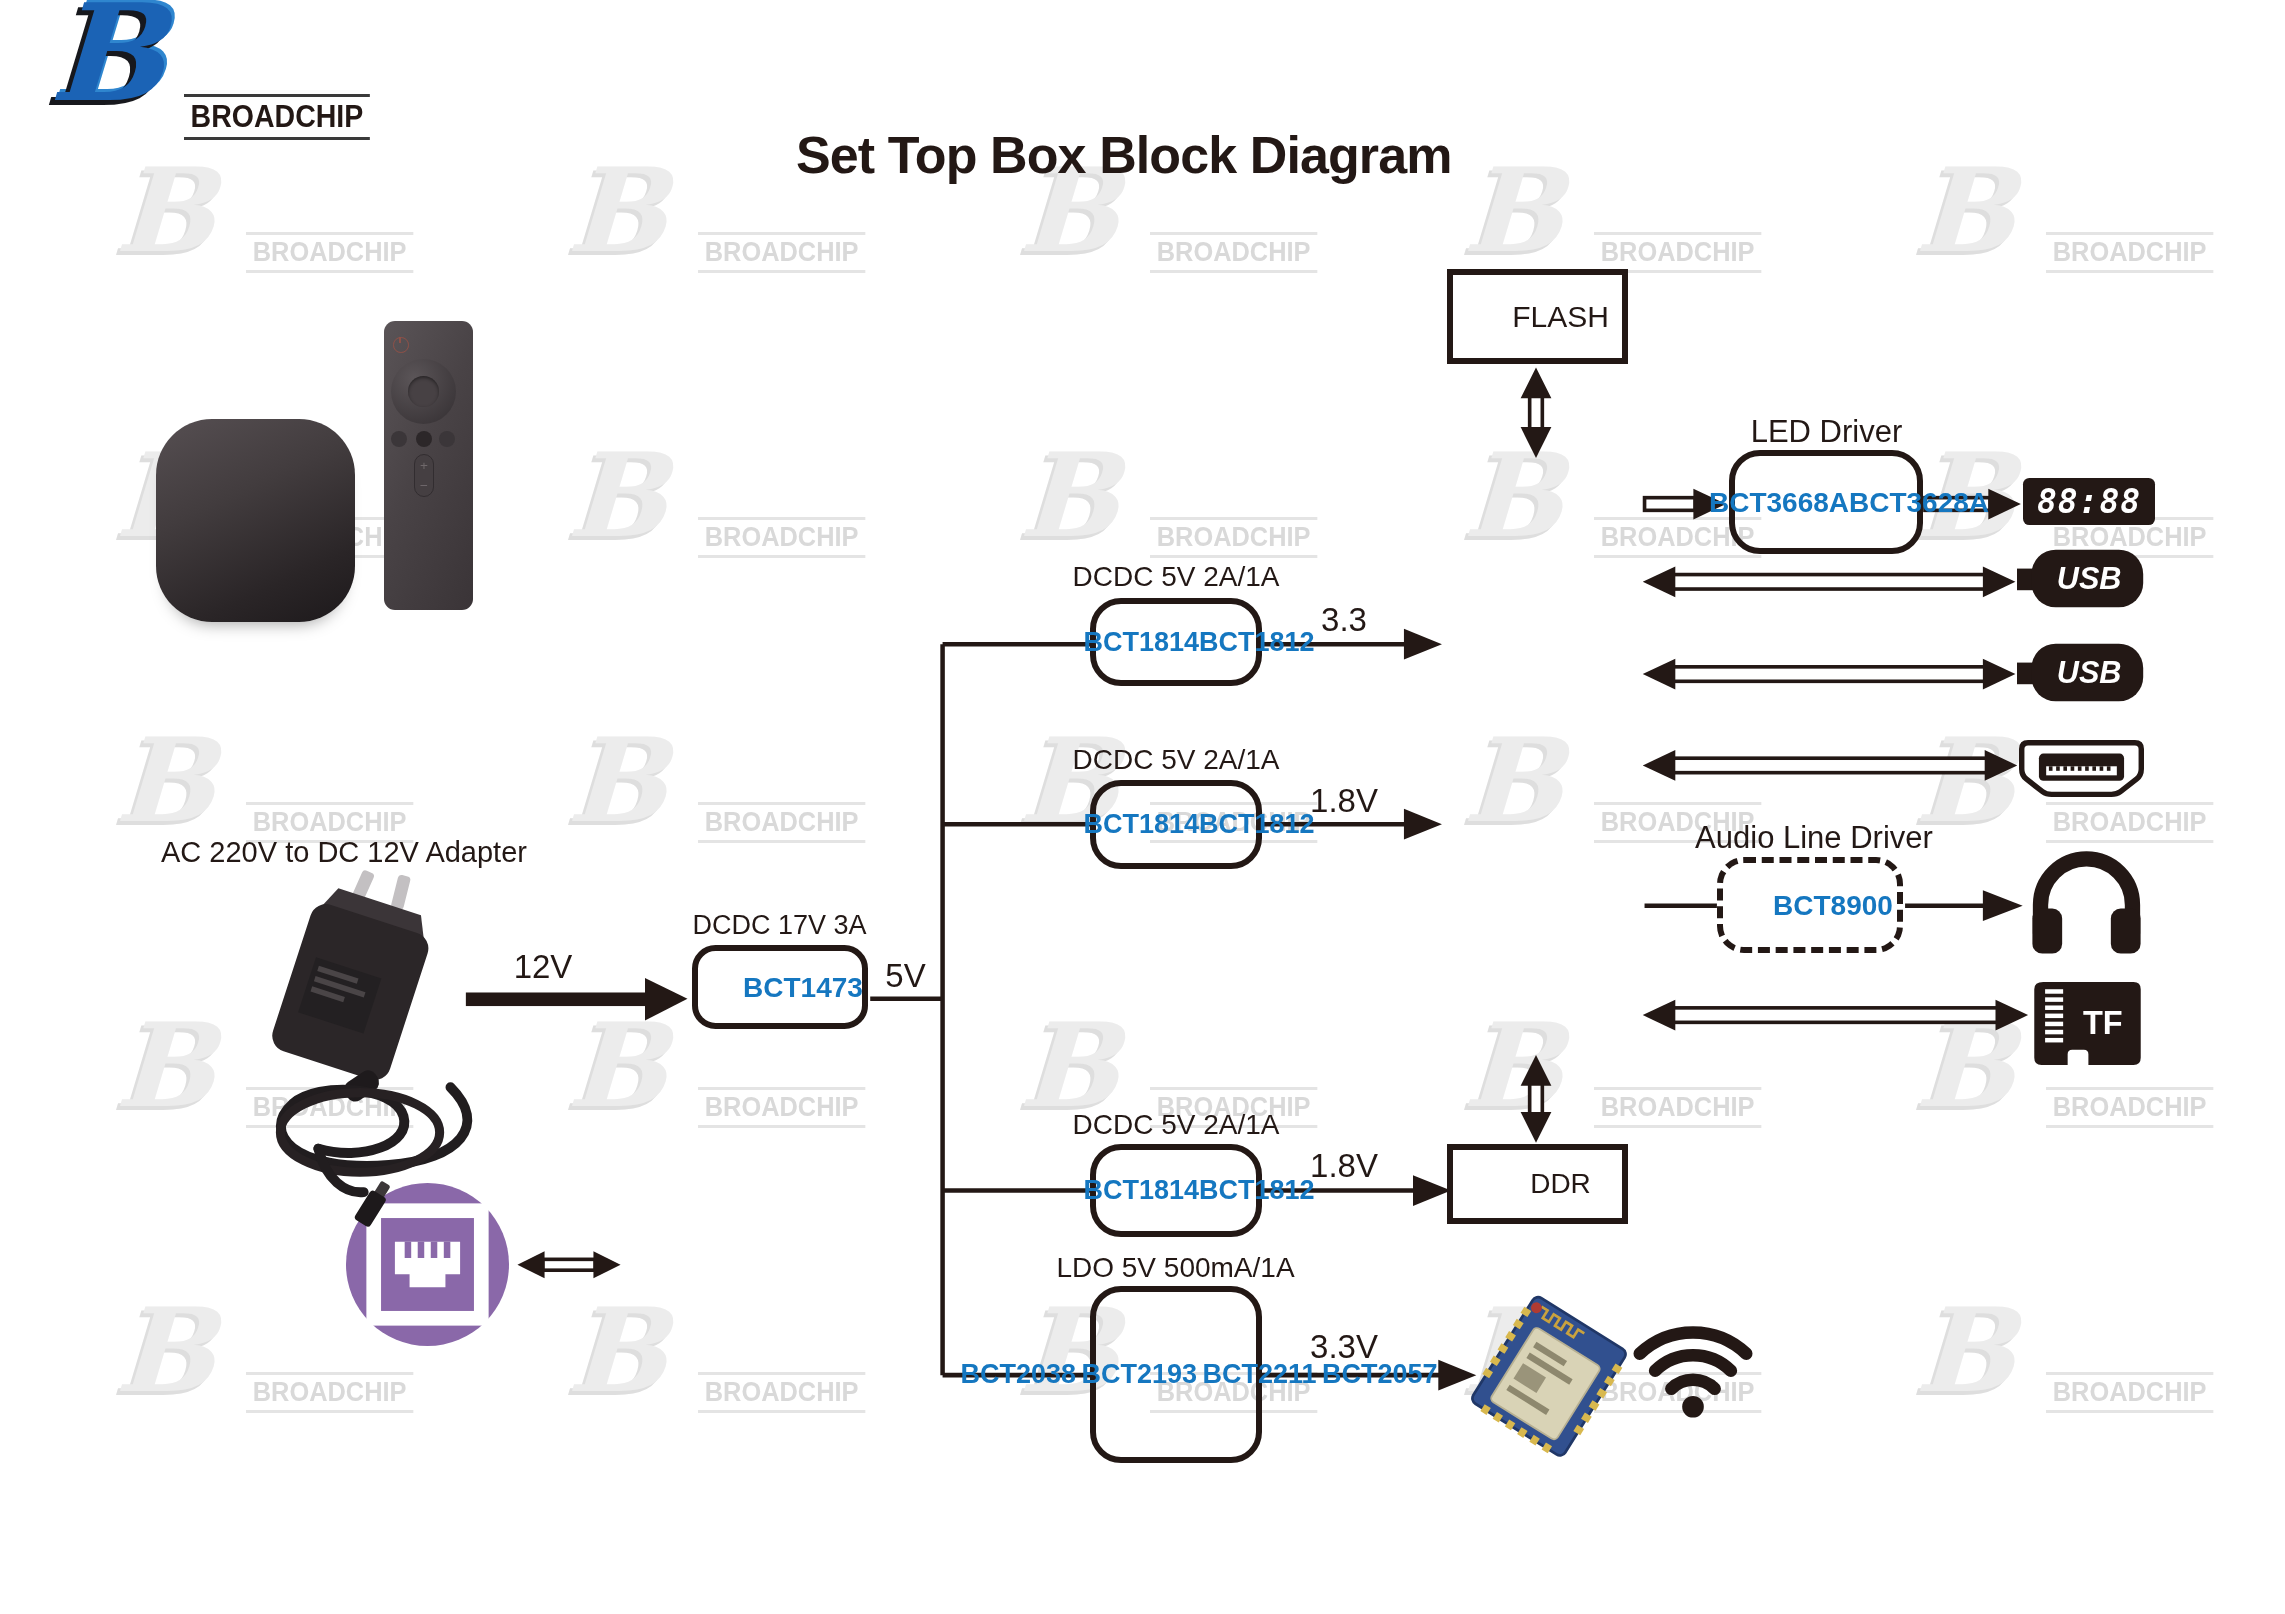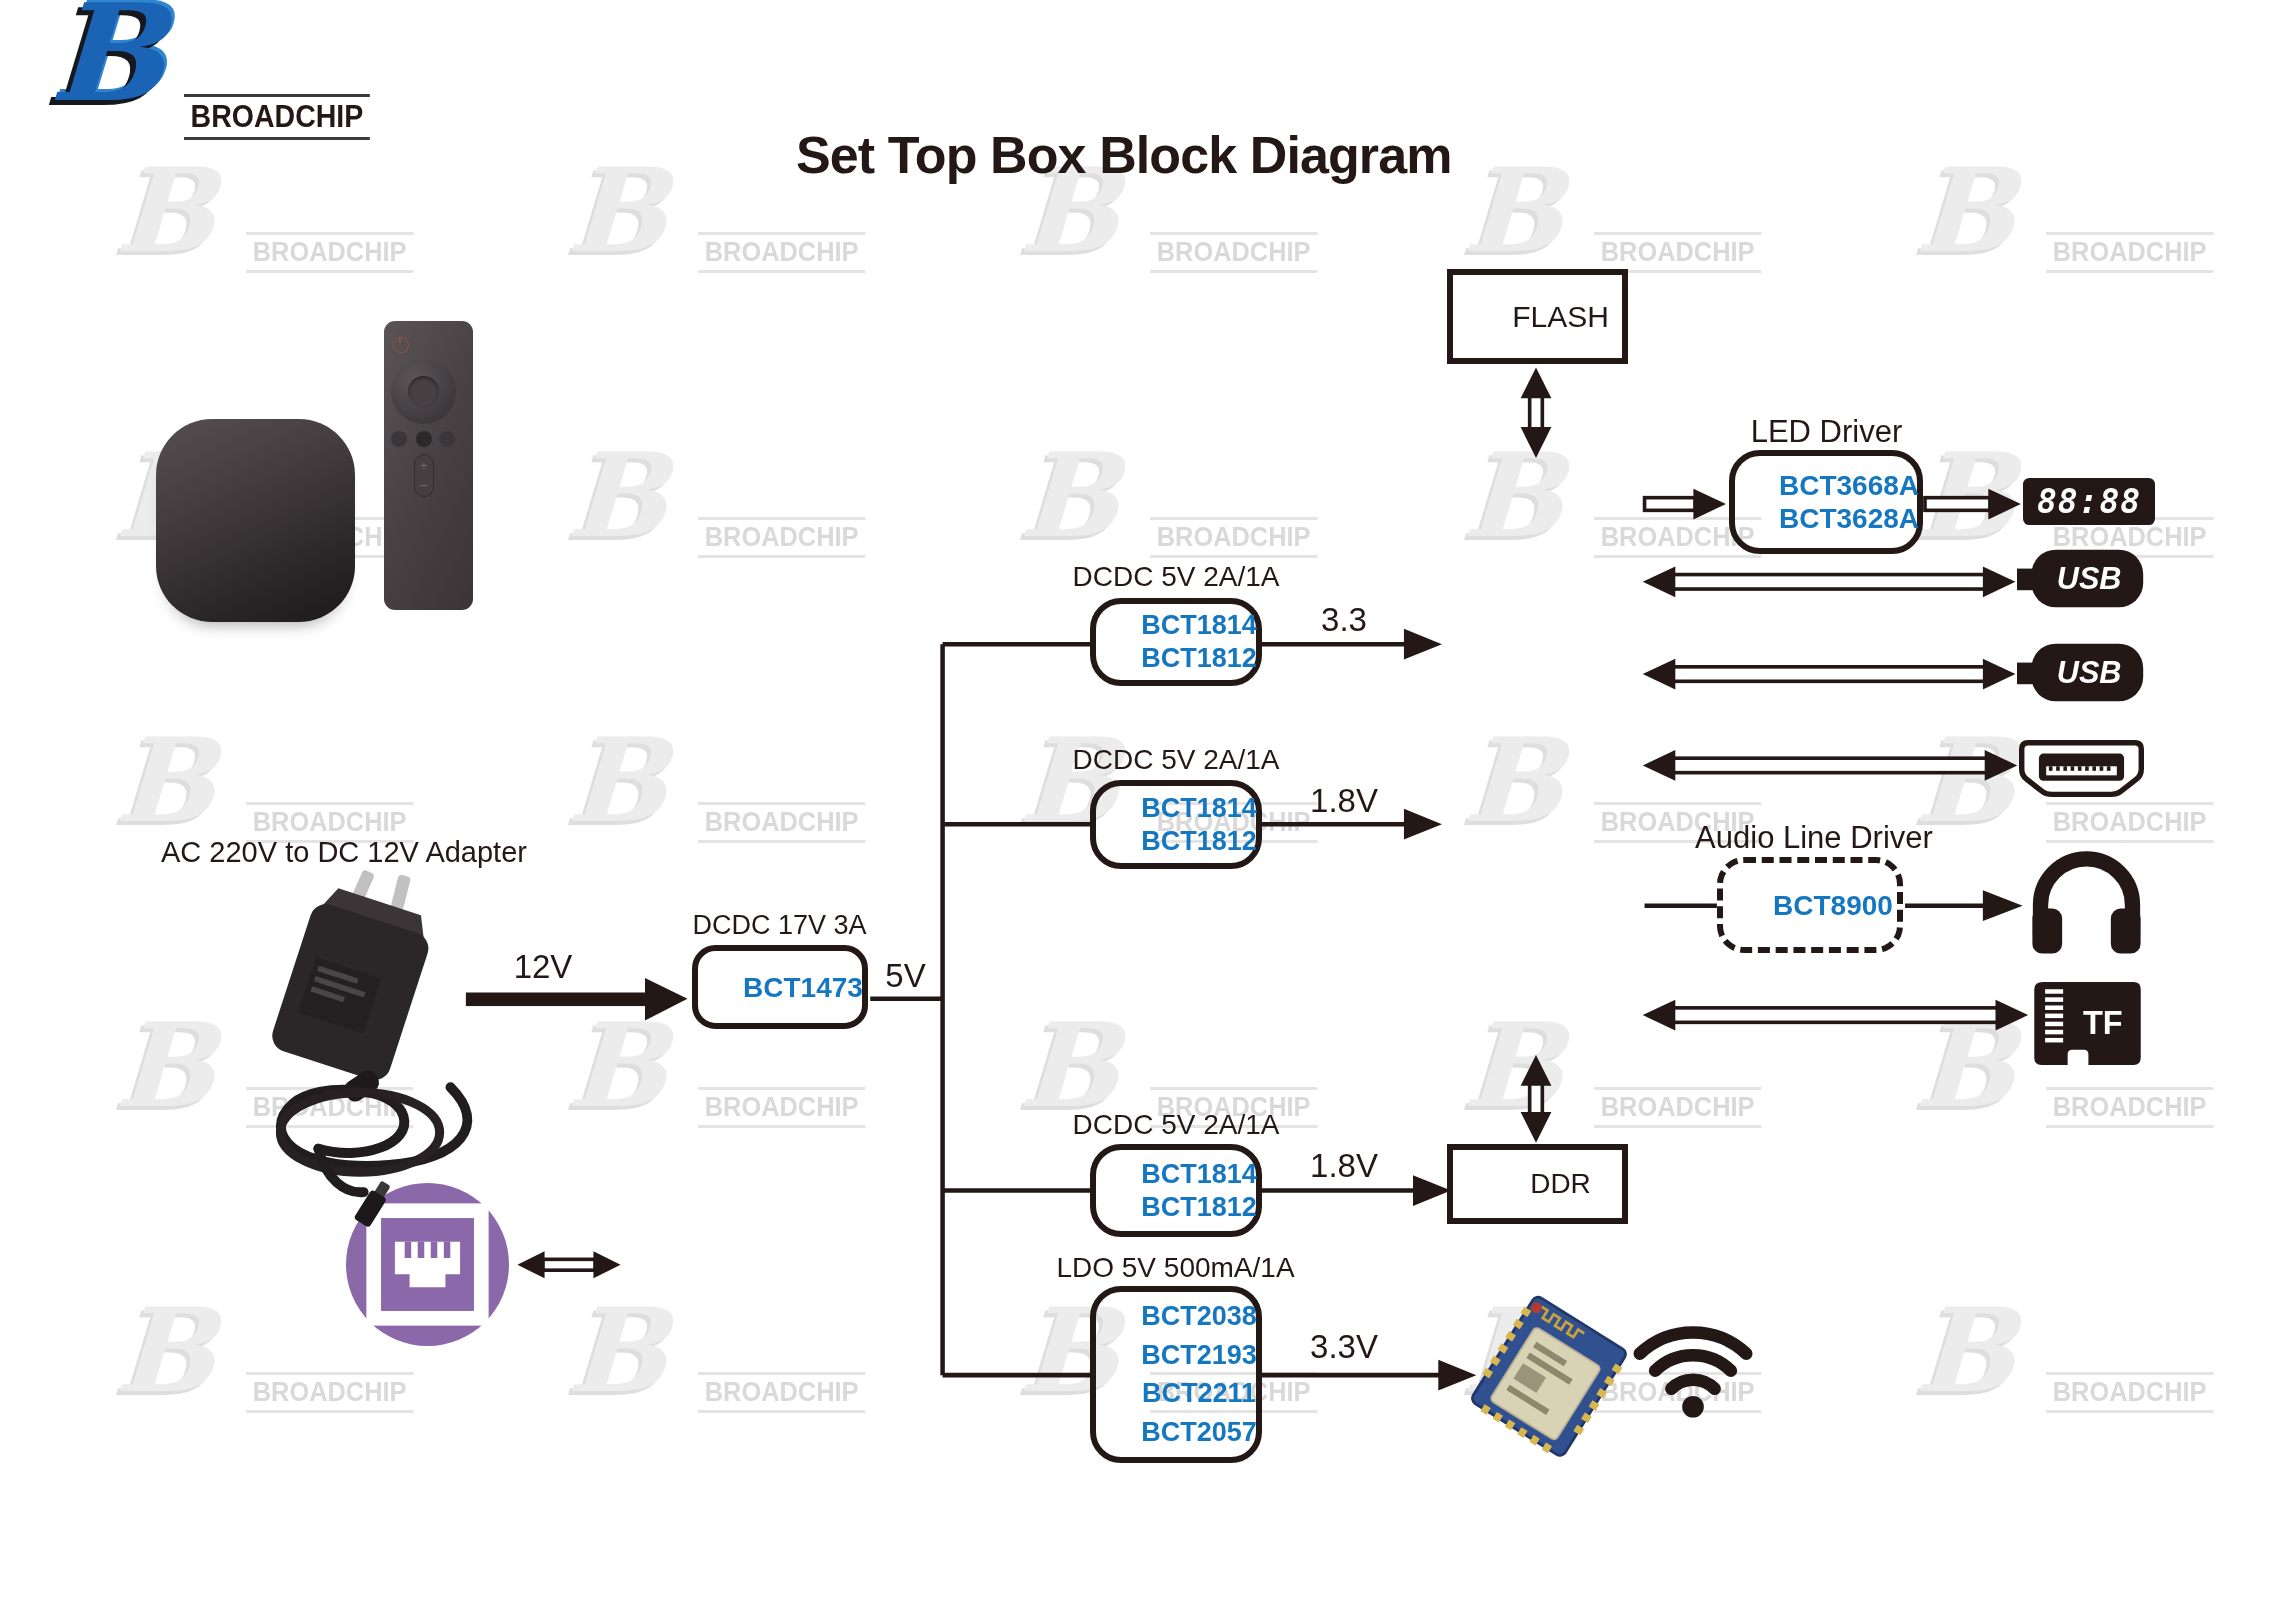--- a/index.html
+++ b/index.html
@@ -28,21 +28,21 @@
 
   .title{position:absolute;left:796px;top:118px;width:923px;z-index:10;
         font-size:52px;font-weight:bold;letter-spacing:-0.9px;margin-top:7px;}
 
   
   .box{position:absolute;border:6.3px solid var(--ink);background:transparent;z-index:10;
        display:flex;align-items:center;justify-content:center;box-sizing:border-box;padding-left:46px;}
   .rbox{border-radius:31px;}
   .dashed{border-style:dashed;}
   .blocklabel{font-size:30px;color:var(--ink);}
-  .parts{display:flex;flex-direction:column;align-items:center;}
+  .parts{display:flex;flex-direction:row;align-items:center;}
   .part{color:var(--blue);font-weight:bold;font-size:27px;line-height:33px;}
   .lbl{position:absolute;z-index:10;color:var(--ink);text-align:center;}
   .vout{position:absolute;z-index:10;color:var(--ink);font-size:33px;text-align:center;width:118px;}
 
   
   .segdisp{position:absolute;left:2023px;top:478px;width:132px;height:47px;background:var(--ink);
         border-radius:6.3px;z-index:10;display:flex;align-items:center;justify-content:center;}
   .segdisp span{font-family:"DejaVu Sans Mono",monospace;font-style:italic;font-weight:bold;
         font-size:33px;color:#fff;letter-spacing:0.9px;}
   .icon{position:absolute;z-index:10;}

